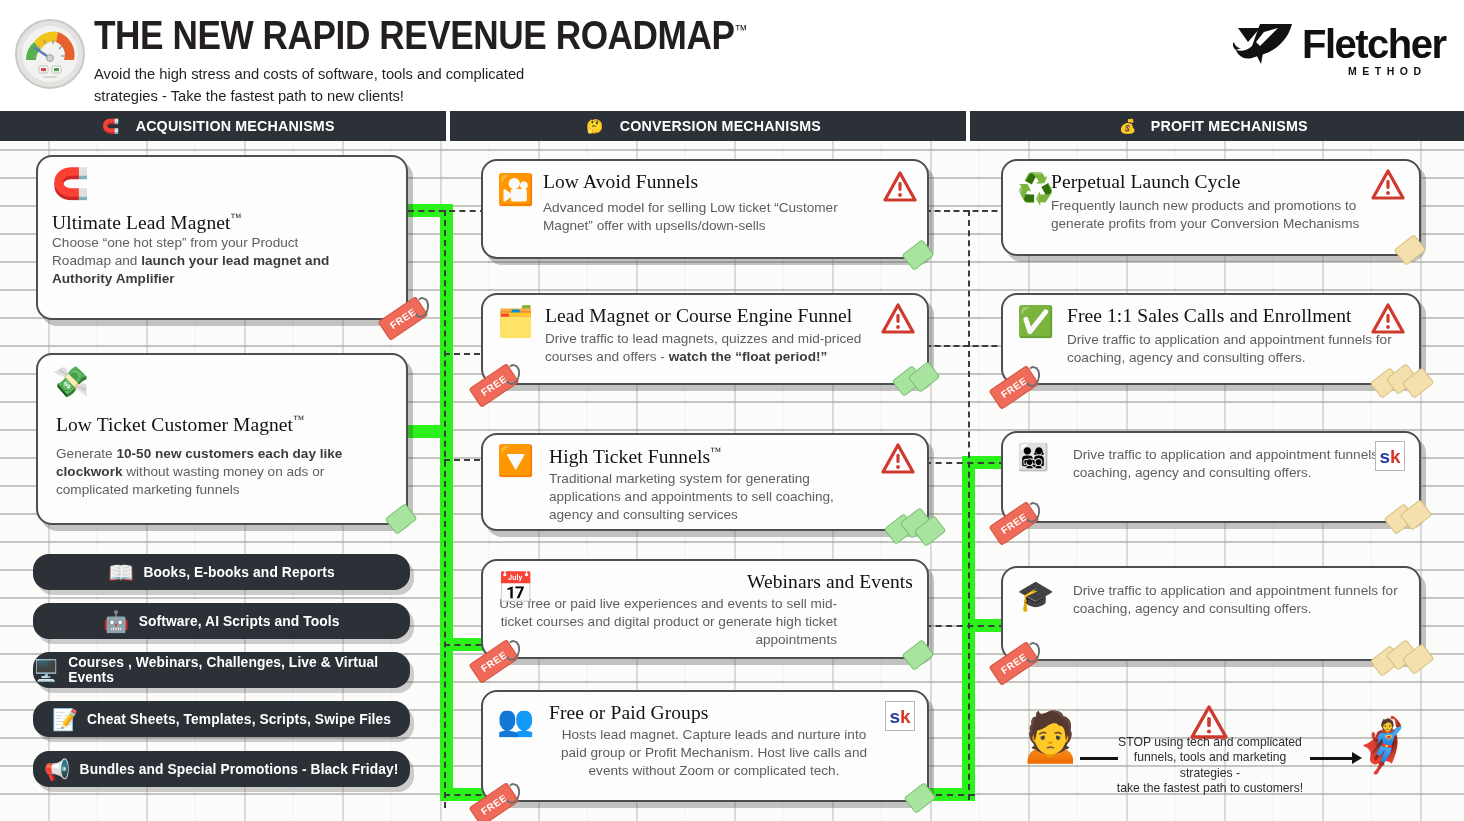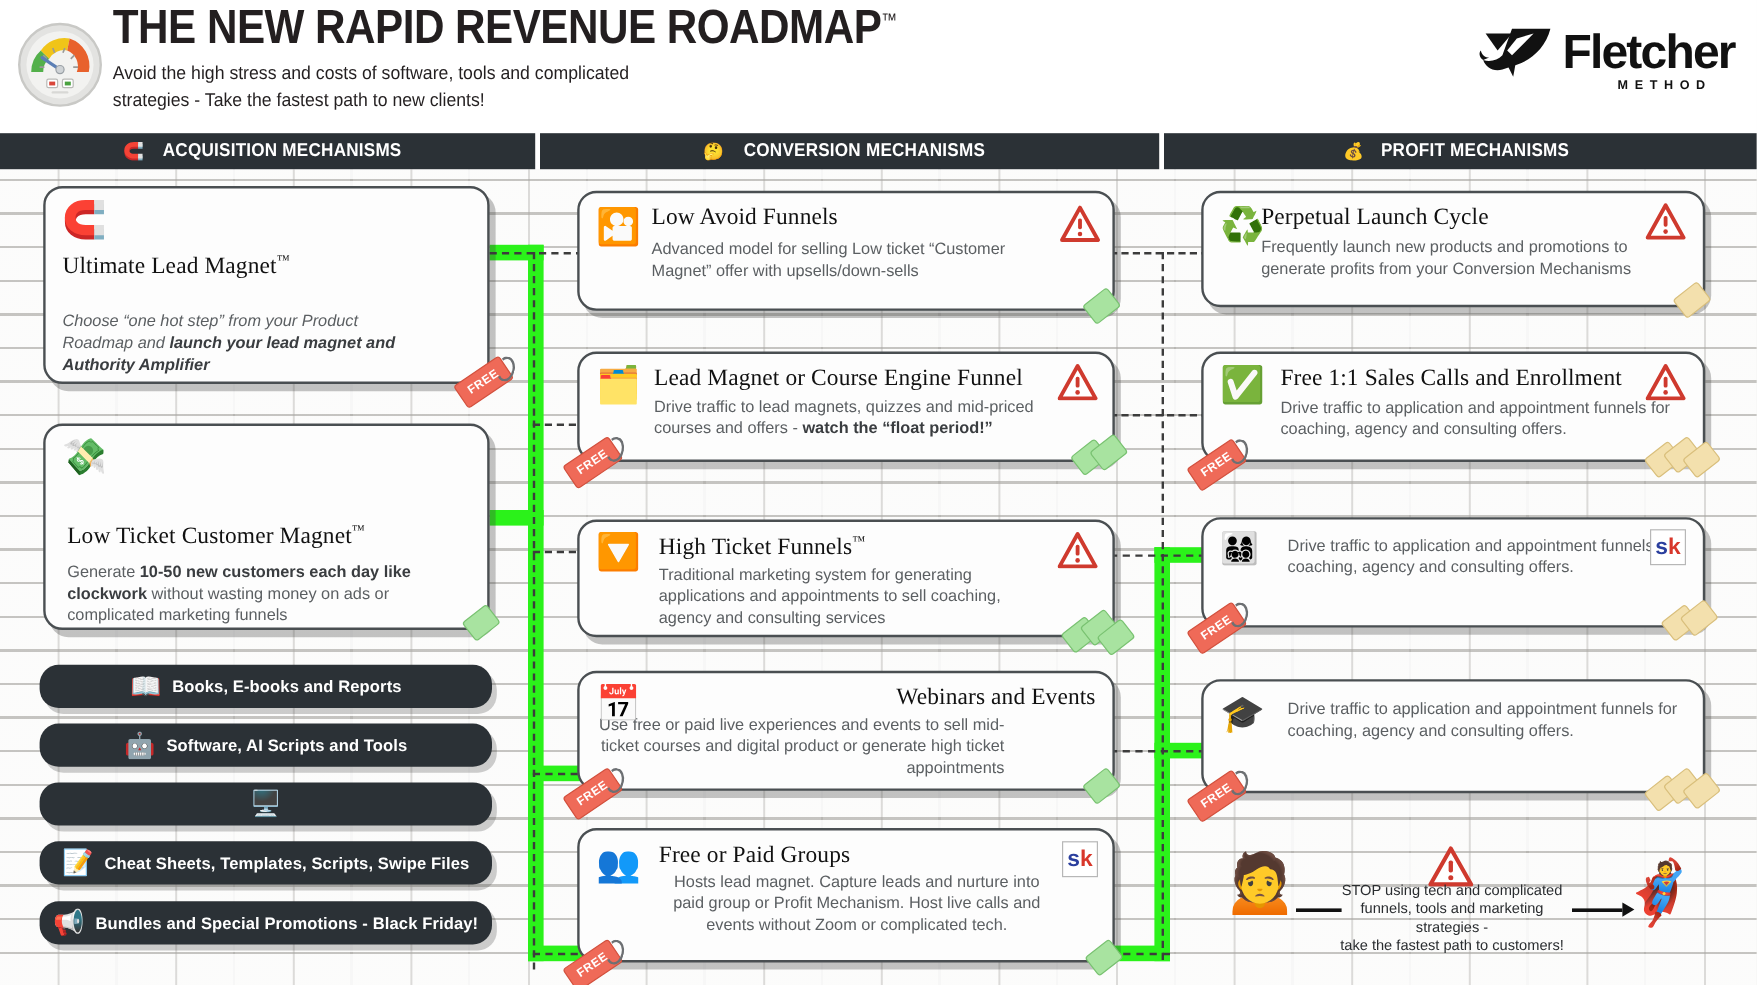--- a/index.html
+++ b/index.html
@@ -12,21 +12,21 @@
   #page { position: relative; width: 1464px; height: 821px; overflow: hidden; }
 
   
   .header {
     position: absolute; left: 0; top: 0; width: 1464px; height: 111px;
     background: #ffffff; z-index: 20;
   }
   .gauge-icon {
     position: absolute; left: 14px; top: 18px; width: 72px; height: 72px;
   }
-  .title-block { position: absolute; left: 94px; top: 2px; width: 1060px; }
+  .title-block { position: absolute; left: 94px; top: 14px; width: 1060px; }
   .main-title {
     font-family: "Liberation Sans Narrow","Liberation Sans", sans-serif;
     font-size: 40px; font-weight: bold; letter-spacing: -0.5px;
     color: #231f20; line-height: 1.05; transform: scaleX(0.88); transform-origin: left center;
     white-space: nowrap;
   }
   .main-title .tm { font-size: 15px; vertical-align: super; font-weight: normal; }
   .subtitle {
     margin-top: 7px; font-size: 15.5px; color: #231f20; line-height: 1.45;
     transform: scaleX(0.95); transform-origin: left center;
@@ -260,54 +260,55 @@
     <div class="dash-h" style="left:925px; top:204px; width:82px;"></div>
     <div class="dash-h" style="left:925px; top:321px; width:80px;"></div>
     <div class="dash-h" style="left:925px; top:484px; width:80px;"></div>
     <div class="dash-h" style="left:925px; top:653px; width:50px;"></div>
 
     <div class="card" style="left:36px; top:14px; width:372px; height:165px;">
       <div class="card-inner">
         <div class="card-emoji">🧲</div>
         <div style="margin-top:44px;">
           <div class="card-title"><span>Ultimate Lead Magnet</span><span class="tm">™</span></div>
-          <div class="card-body" style="margin-top:25px; width:300px;font-style:italic;">Choose “one hot step” from your Product Roadmap and <b>launch your lead magnet and Authority Amplifier</b></div>
+          <div class="card-body" style="margin-top:0; width:300px;">Choose “one hot step” from your Product Roadmap and <b>launch your lead magnet and Authority Amplifier</b></div>
         </div>
       </div>
       <div class="tag-free" style="right:-20px; bottom:-12px;">
         <div class="body">
             <span>FREE</span>
           </div>
         <div class="hook"></div>
       </div>
     </div>
 
     <div class="card" style="left:36px; top:212px; width:372px; height:172px;">
       <div class="card-inner">
         <div class="card-emoji">💸</div>
-        <div style="margin-top:71px;">
+        <div style="margin-top:48px;">
           <div class="card-title" style="margin-left:4px;"><span>Low Ticket Customer Magnet</span><span class="tm">™</span></div>
           <div class="card-body" style="margin-top:9px; width:300px; margin-left:4px;">Generate <b>10-50 new customers each day like clockwork</b> without wasting money on ads or complicated marketing funnels</div>
         </div>
       </div>
       <div class="money-tag" style="right:-16px; bottom:-12px; width:36px; height:30px;">
           <i style="left:2px; top:4px;"></i>
         </div>
     </div>
 
     <div class="pill" style="left:33px; top:413px; width:377px; height:36px;">
       <span class="emo">📖</span>
       <span class="txt">Books, E-books and Reports</span>
     </div>
     <div class="pill" style="left:33px; top:462px; width:377px; height:36px;">
       <span class="emo">🤖</span>
       <span class="txt">Software, AI Scripts and Tools</span>
     </div>
     <div class="pill" style="left:33px; top:511px; width:377px; height:36px;">
       <span class="emo">🖥️</span>
+      <span class="txt">Courses , Webinars, Challenges, Live &amp; Virtual Events</span>
     </div>
     <div class="pill" style="left:33px; top:560px; width:377px; height:36px;">
       <span class="emo">📝</span>
       <span class="txt">Cheat Sheets, Templates, Scripts, Swipe Files</span>
     </div>
     <div class="pill" style="left:33px; top:610px; width:377px; height:36px;">
       <span class="emo">📢</span>
       <span class="txt">Bundles and Special Promotions - Black Friday!</span>
     </div>
 

